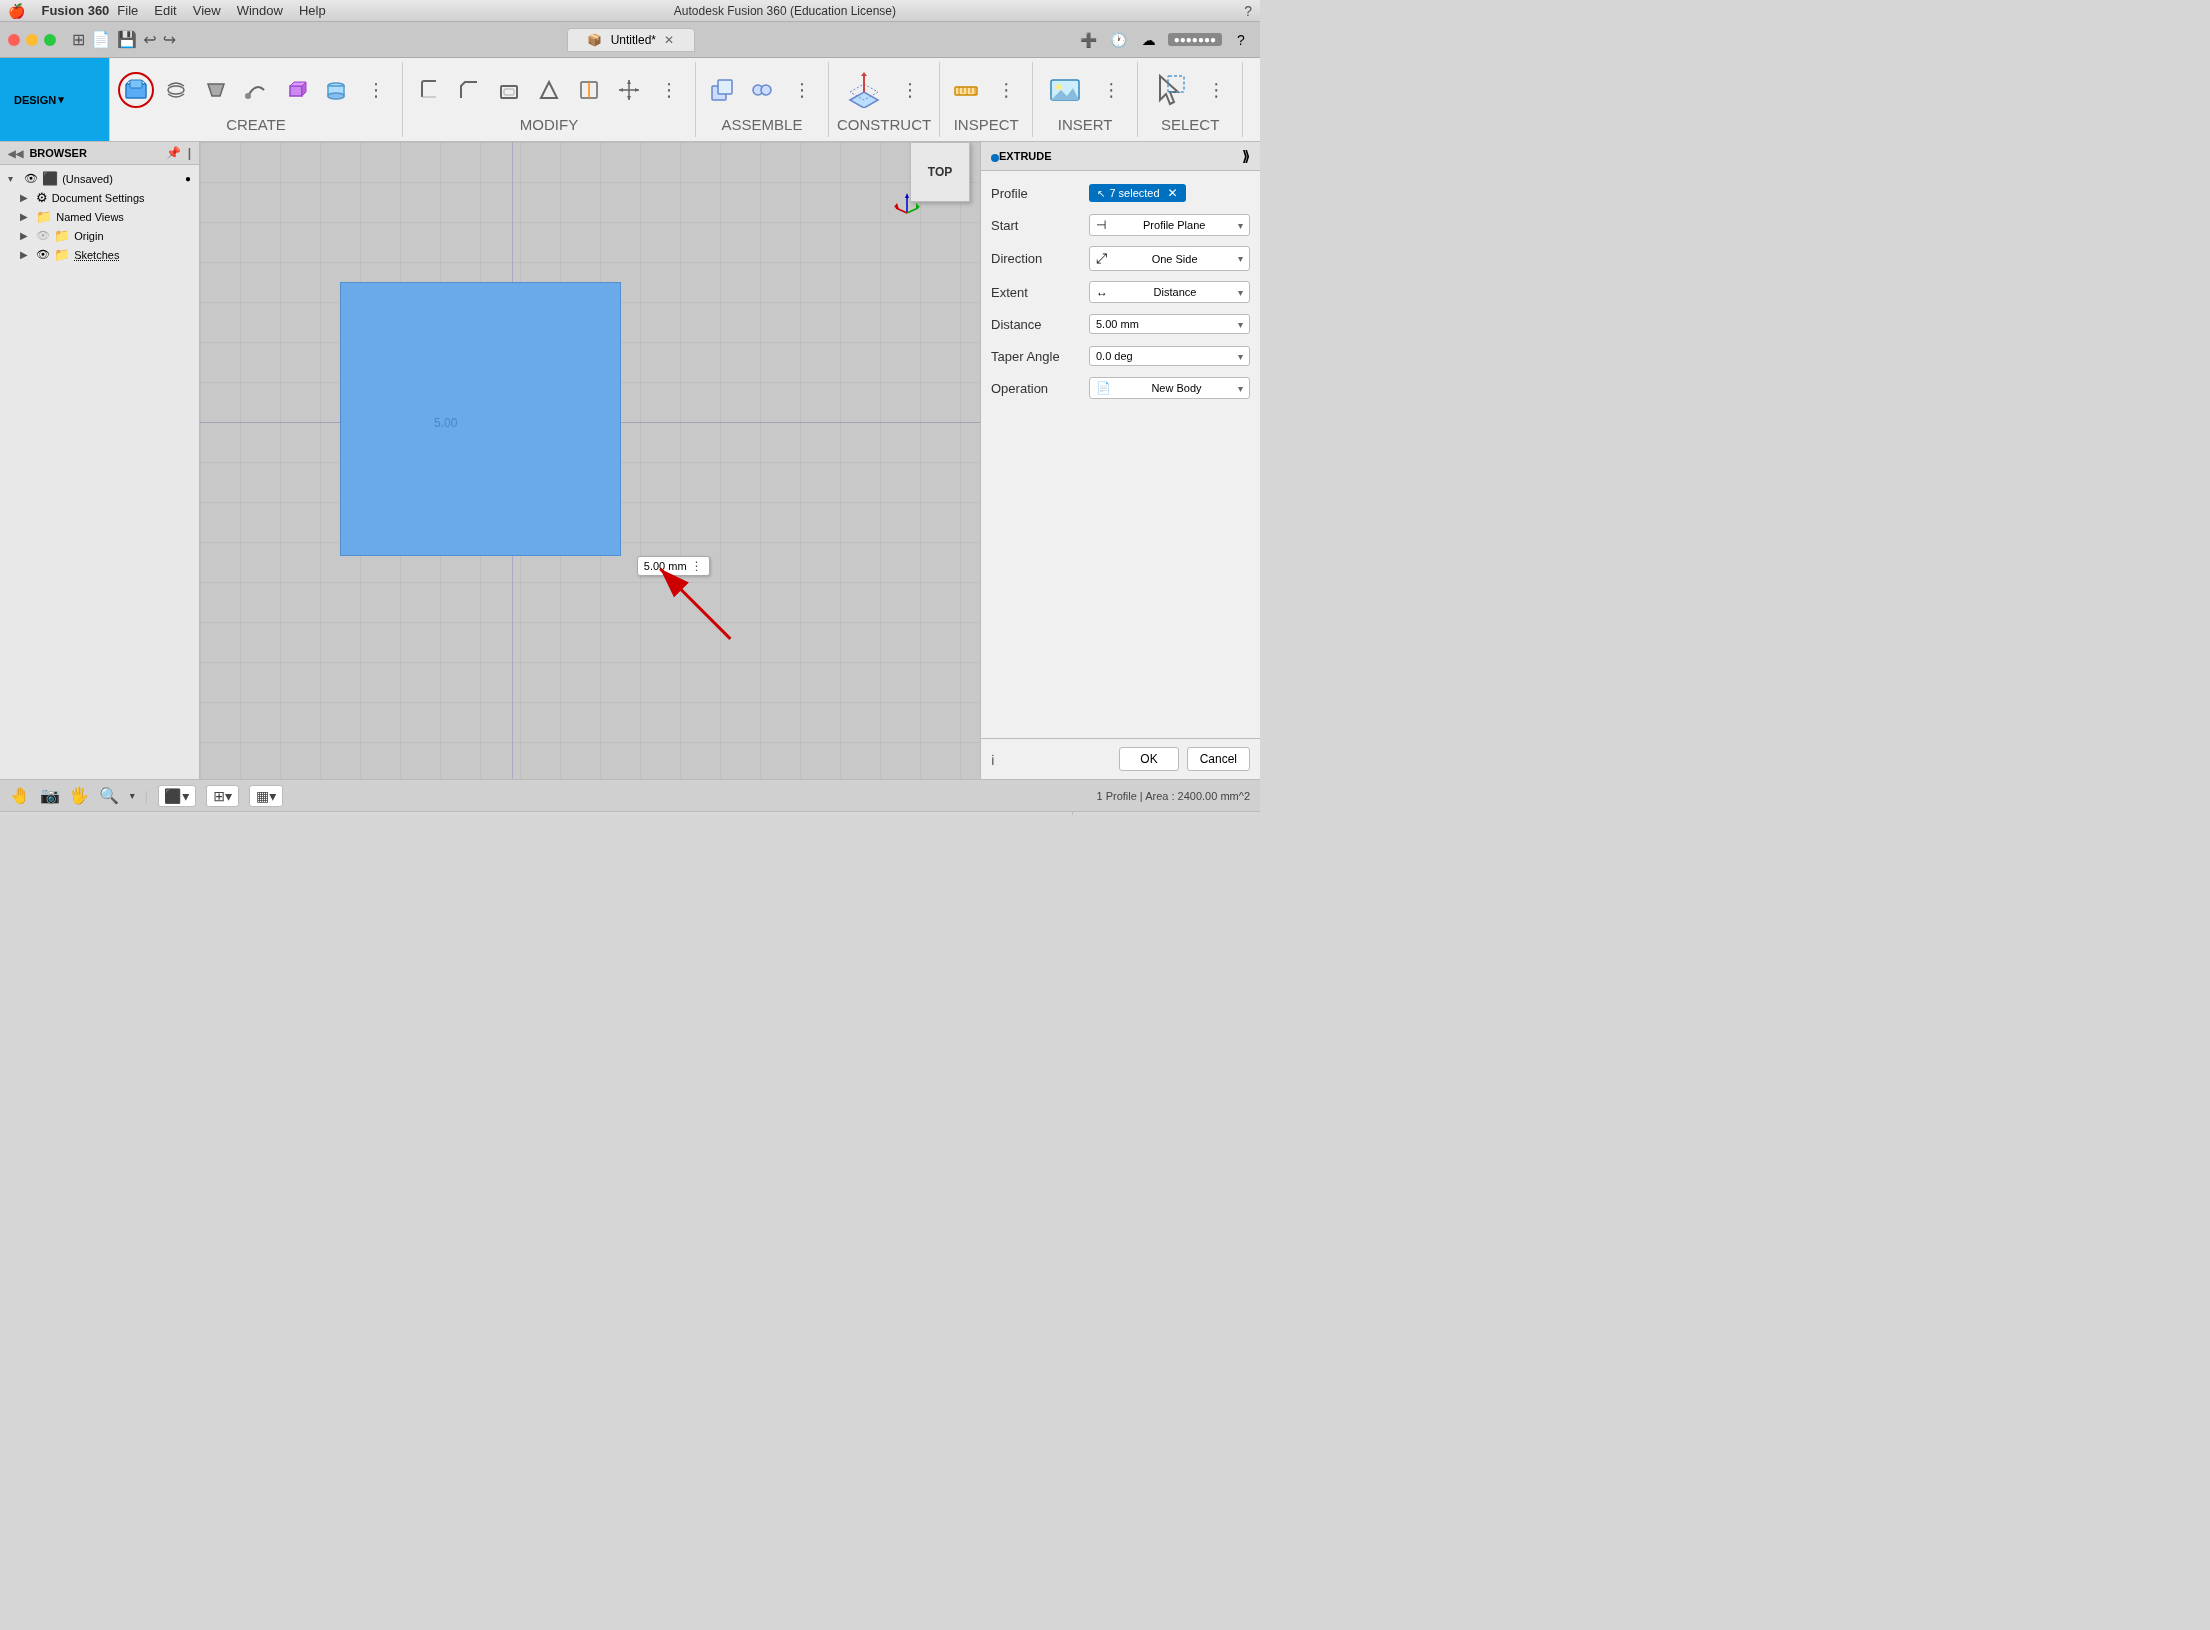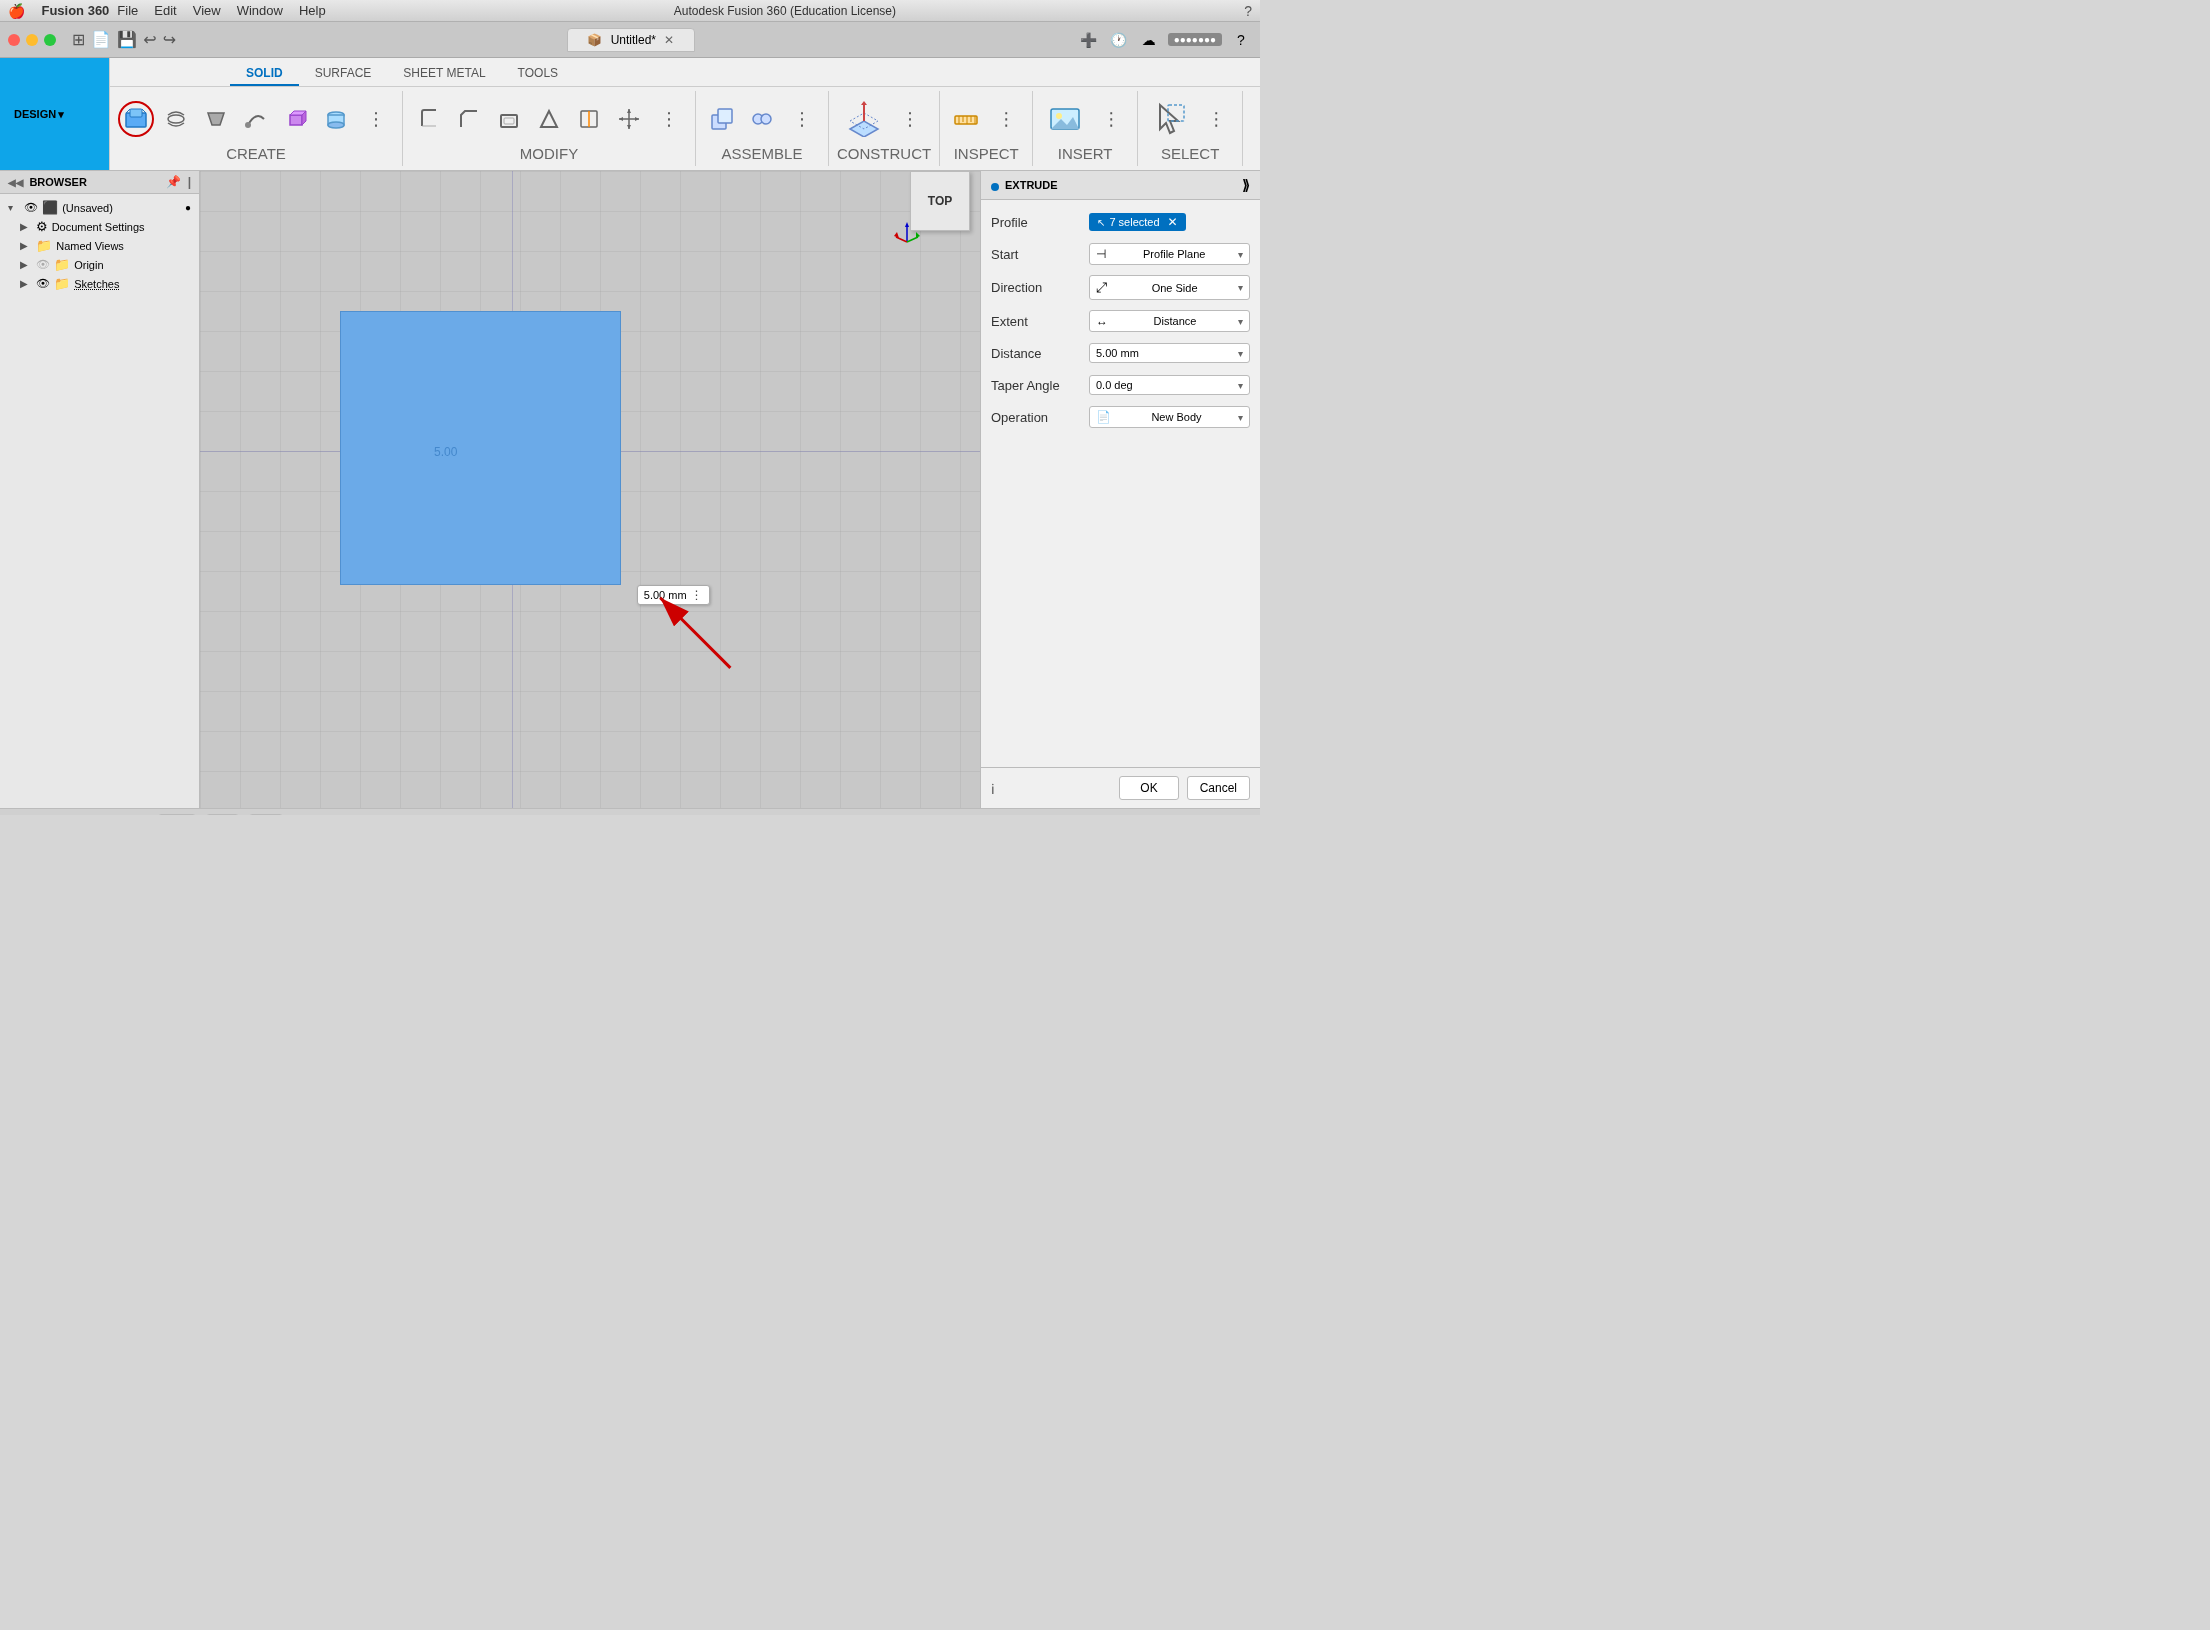--- a/index.html
+++ b/index.html
@@ -279,21 +279,21 @@
     .panel-header {
       display: flex;
       align-items: center;
       justify-content: space-between;
       padding: 6px 10px;
       background: #e0e0e0;
       border-bottom: 1px solid #bbb;
       font-weight: bold;
       font-size: 11px;
     }
-    .panel-header-left { display: flex; align-items: flex-end; gap: 6px; }
+    .panel-header-left { display: flex; align-items: flex-end; gap: 0; }
     .panel-dot { width: 8px; height: 8px; border-radius: 50%; background: #0070c0; }
     .panel-expand { cursor: pointer; font-size: 14px; }
     .panel-rows { padding: 6px 0; flex: 1; }
     .panel-row {
       display: flex;
       align-items: center;
       padding: 5px 10px;
       gap: 8px;
       min-height: 32px;
     }
@@ -440,26 +440,20 @@
   <div style="display:flex; align-items:stretch;">
 
     <div style="display:flex; align-items:center; padding: 0 8px; border-right:1px solid #ccc; min-width:110px; background:#0ea5e9;">
       <div class="ribbon-label-btn">
         <span>DESIGN</span>
         <span>▾</span>
       </div>
     </div>
 
     <div style="display:flex; flex-direction:column; flex:1;">
-      <div class="ribbon-tabs">
-        <div class="ribbon-tab active">SOLID</div>
-        <div class="ribbon-tab">SURFACE</div>
-        <div class="ribbon-tab">SHEET METAL</div>
-        <div class="ribbon-tab">TOOLS</div>
-      </div>
       <div class="ribbon-content">
 
         <div class="ribbon-group">
           <div class="ribbon-group-tools">
 
             <div class="ribbon-icon-btn highlighted" title="Extrude">
               <svg width="28" height="28" viewBox="0 0 28 28">
                 <rect x="4" y="8" width="20" height="14" rx="1" fill="#5aabf5" stroke="#2278c4" stroke-width="1.5"></rect>
                 <rect x="8" y="4" width="12" height="8" rx="1" fill="#7cc4f8" stroke="#2278c4" stroke-width="1"></rect>
                 <line x1="4" y1="8" x2="8" y2="4" stroke="#2278c4" stroke-width="1"></line>

